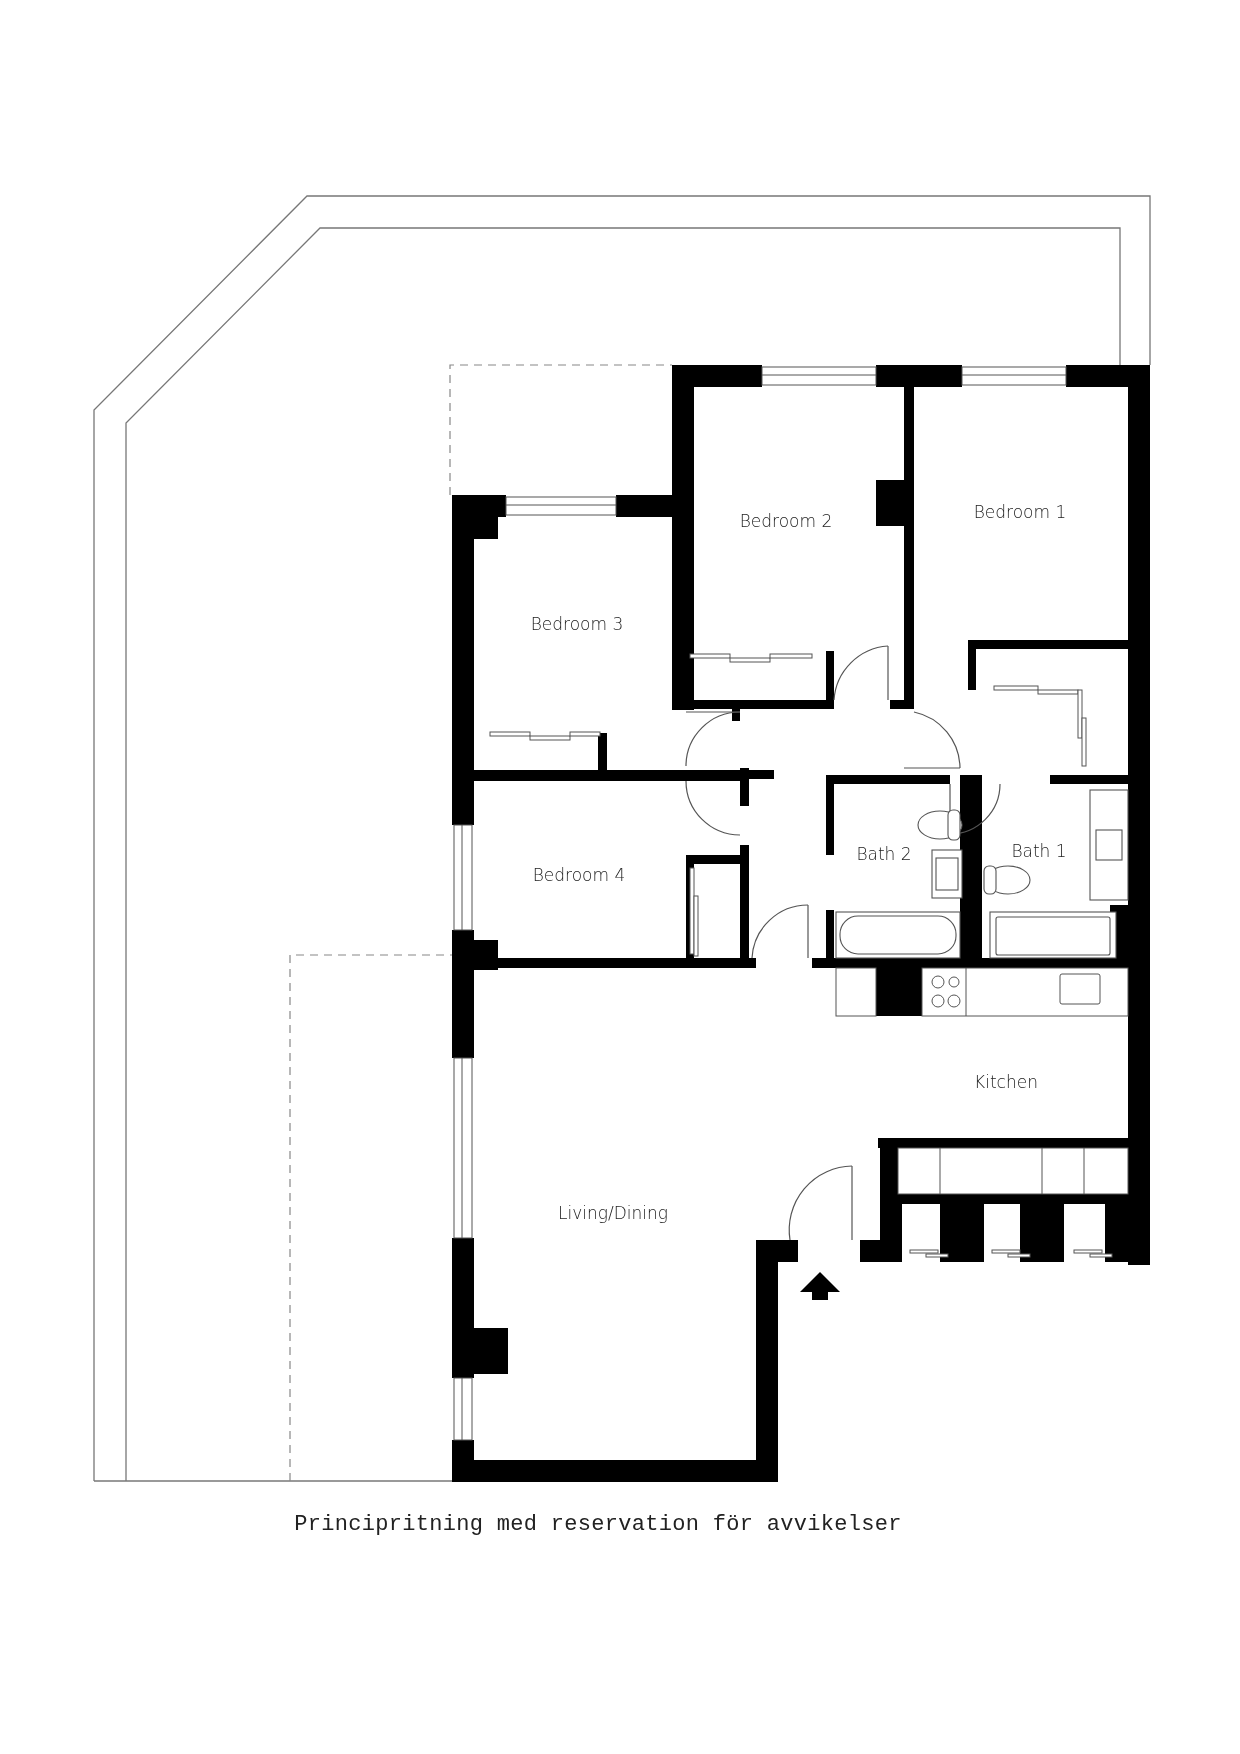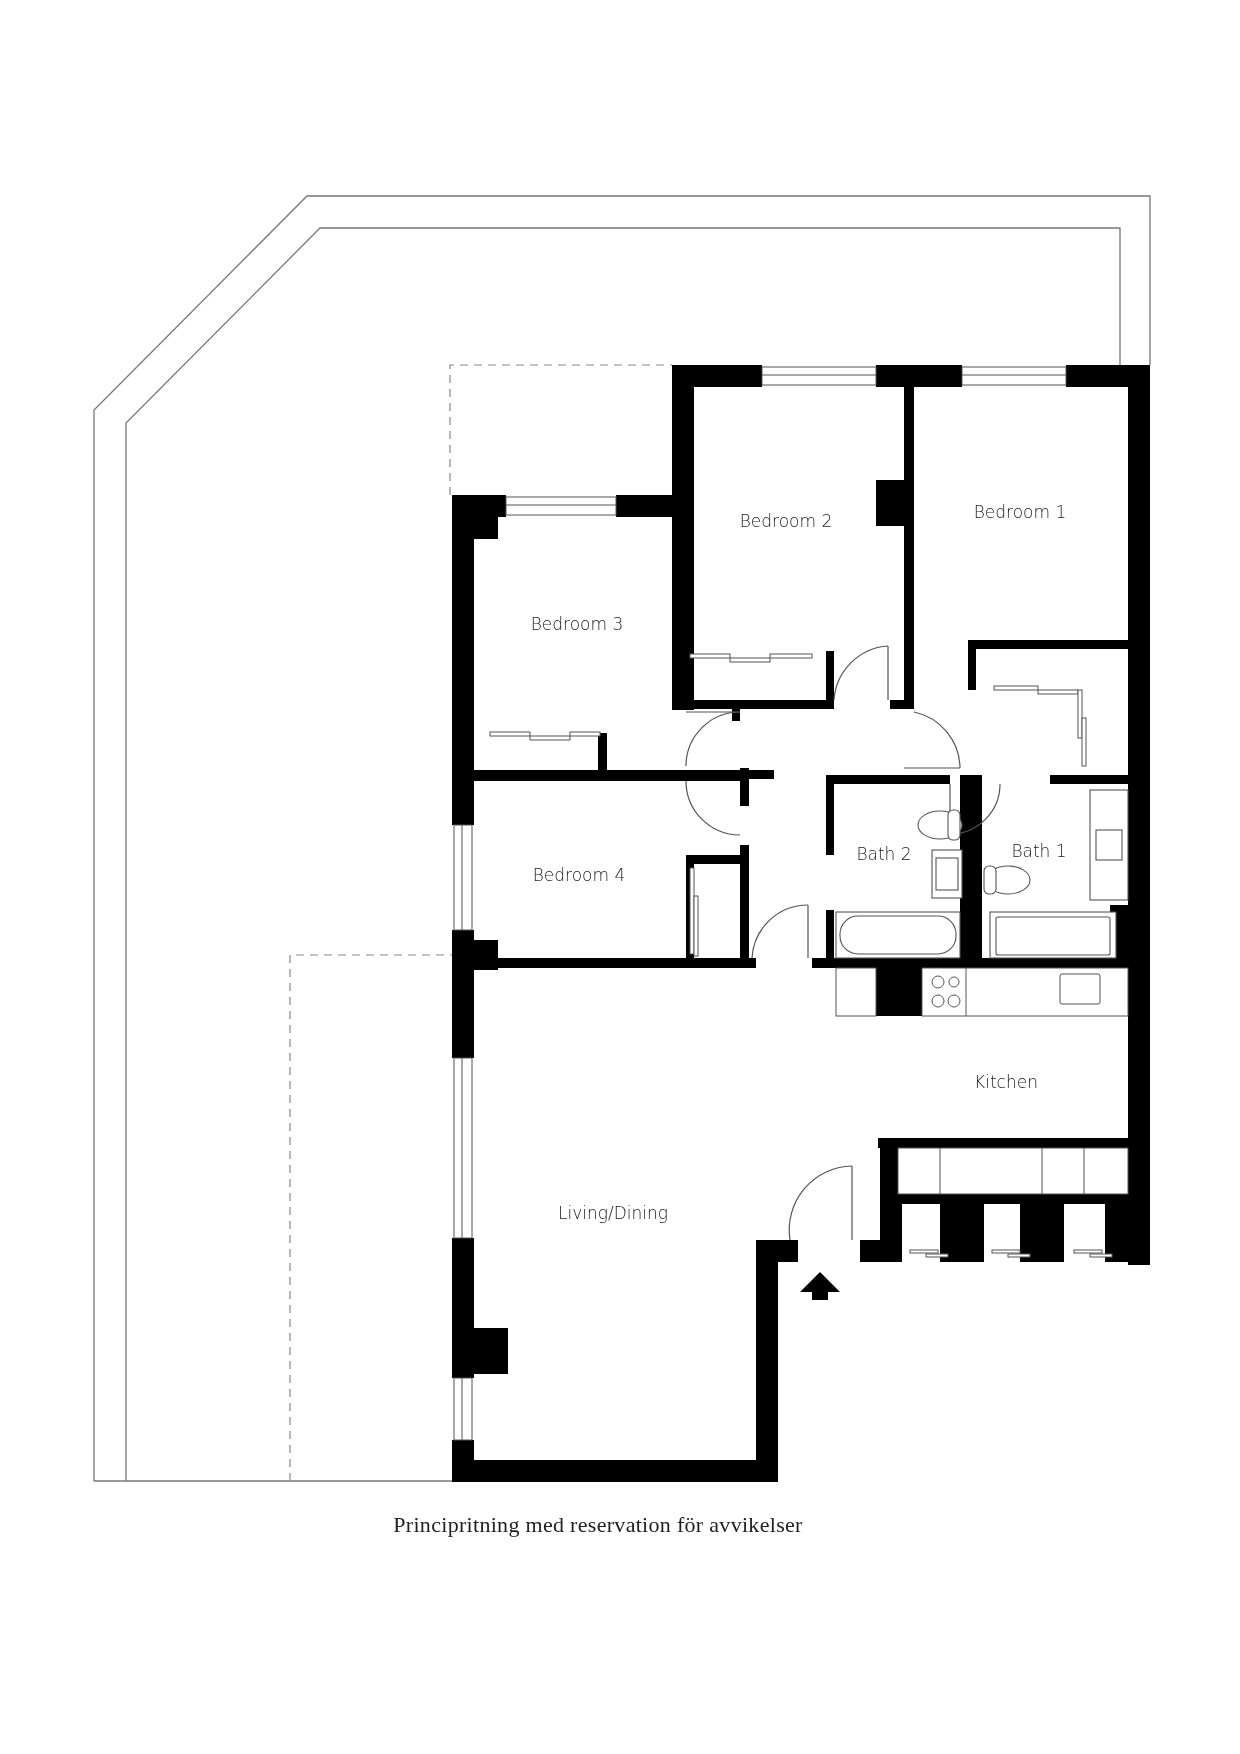--- a/index.html
+++ b/index.html
@@ -1,19 +1,19 @@
 <!DOCTYPE html>
 <html><head>
 <meta charset="utf-8">
 <style>
   html, body { margin:0; padding:0; background:#ffffff; }
   body { width:1240px; height:1754px; position:relative; overflow:hidden; font-family:"Liberation Sans", sans-serif; }
   #plan { position:absolute; left:0; top:0; }
   .room-label { font-family:"DejaVu Sans", sans-serif; font-size:17px; fill:#222; font-weight:300; }
-  .caption { position:absolute; left:0; width:1196px; top:1512px; text-align:center; font-family:Liberation Serif, serif; font-size:22px; color:#222; letter-spacing:0.3px; }
+  .caption { position:absolute; left:0; width:1196px; top:1512px; text-align:center; font-family:Liberation Mono, monospace; font-size:22px; color:#222; letter-spacing:0.3px; }
 </style>
 </head>
 <body>
 
 <svg id="plan" width="1240" height="1754" viewBox="0 0 1240 1754" xmlns="http://www.w3.org/2000/svg">
 
   <g fill="none" stroke="#777" stroke-width="1.3">
     <polyline points="94,1481 94,410 307,196 1150,196 1150,365"></polyline>
     <polyline points="126,1481 126,423 320,228 1120,228 1120,365"></polyline>
     <line x1="94" y1="1481" x2="452" y2="1481"></line>

